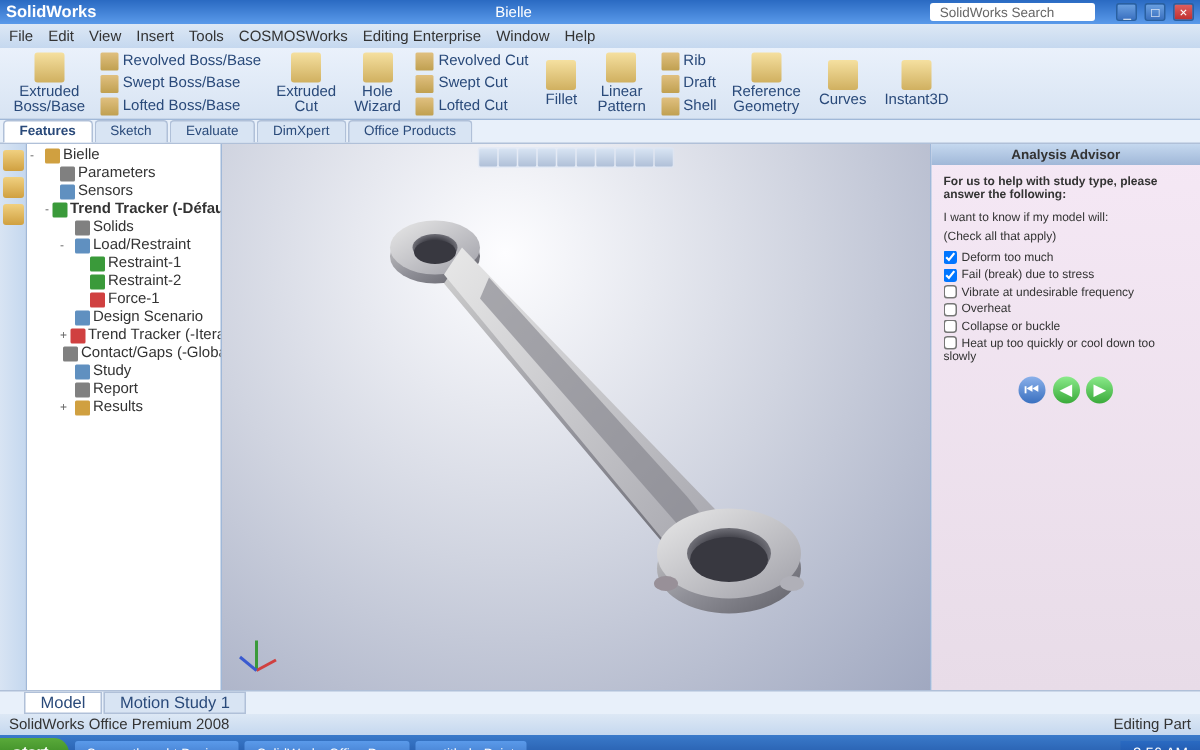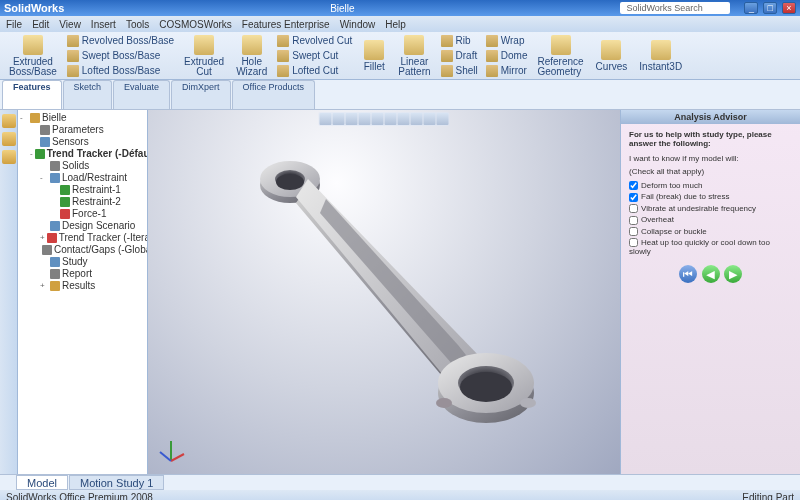--- a/index.html
+++ b/index.html
@@ -10,21 +10,21 @@
 .titlebar .search { background: #fff; color: #666; padding: 1px 6px; border-radius: 2px; font-size: 9px; width: 110px; }
 .titlebar .winbtns span { display: inline-block; width: 14px; height: 12px; background: linear-gradient(#6aa0e0,#3a70c0); margin-left: 2px; border: 1px solid #2a60a0; border-radius: 2px; color: #fff; text-align: center; line-height: 10px; font-size: 9px; }
 .menubar { height: 16px; background: linear-gradient(#dde8f5, #c5d8ef); display: flex; align-items: center; padding: 0 6px; gap: 10px; color: #333; font-size: 9px; }
 .menubar span { cursor: default; }
 .ribbon { height: 48px; background: linear-gradient(#eaf1fb, #d8e4f3); border-bottom: 1px solid #a0b8d8; display: flex; align-items: center; padding: 2px 4px; gap: 2px; }
 .rbtn { display: flex; flex-direction: column; align-items: center; padding: 2px 4px; border: 1px solid transparent; border-radius: 3px; font-size: 8px; color: #2a4a7a; line-height: 1; gap: 2px; min-width: 34px; }
 .rbtn .ic { width: 20px; height: 20px; background: linear-gradient(#f5e0a0,#d0b060); border-radius: 2px; display: flex; align-items: center; justify-content: center; font-size: 11px; }
 .rsmall { display: flex; flex-direction: column; gap: 1px; }
 .rsmall div { display: flex; align-items: center; gap: 3px; font-size: 8px; color: #2a4a7a; padding: 1px 3px; text-align: right; }
 .rsmall .ic2 { width: 12px; height: 12px; background: linear-gradient(#e0c080,#c0a050); border-radius: 1px; }
-.tabstrip { height: 30px; background: #e8f0fa; border-bottom: 1px solid #b0c0d8; display: flex; padding-left: 2px; }
+.tabstrip { height: 16px; background: #e8f0fa; border-bottom: 1px solid #b0c0d8; display: flex; padding-left: 2px; }
 .tabstrip .tab { padding: 1px 10px; font-size: 9px; color: #2a4a7a; border: 1px solid #b0c0d8; border-bottom: none; background: #d8e4f3; margin-right: 1px; border-radius: 3px 3px 0 0; }
 .tabstrip .tab.active { background: #fff; font-weight: bold; }
 .work { display: flex; height: 364px; }
 .side { width: 18px; background: linear-gradient(90deg,#d8e4f3,#c5d8ef); border-right: 1px solid #a0b8d8; display: flex; flex-direction: column; align-items: center; padding-top: 4px; gap: 4px; }
 .side div { width: 14px; height: 14px; background: linear-gradient(#f0d080,#d0a040); border-radius: 2px; }
 .tree { width: 130px; background: #fff; border-right: 1px solid #a0b8d8; overflow: hidden; font-size: 9px; color: #333; padding: 2px; }
 .tree .tline { display: flex; align-items: center; gap: 2px; padding: 0 0 1px 0; white-space: nowrap; }
 .tree .ind1 { padding-left: 10px; }
 .tree .ind2 { padding-left: 20px; }
 .tree .ind3 { padding-left: 30px; }
@@ -68,21 +68,21 @@
   </div>
 </div>
 
 <div class="menubar" id="menubar">
     <span>File</span>
     <span>Edit</span>
     <span>View</span>
     <span>Insert</span>
     <span>Tools</span>
     <span>COSMOSWorks</span>
-    <span>Features Enterprise</span>
+    <span>Editing Enterprise</span>
     <span>Window</span>
     <span>Help</span>
   </div>
 
 <div class="ribbon" id="ribbon">
     <div class="rbtn">
       <div class="ic"></div>
       <span style="white-space: pre; text-align: center;">Extruded
 Boss/Base</span>
     </div>
@@ -140,37 +140,23 @@
       </div>
       <div>
         <span class="ic2"></span>
         <span>Draft</span>
       </div>
       <div>
         <span class="ic2"></span>
         <span>Shell</span>
       </div>
     </div>
-    <div class="rsmall">
-      <div>
-        <span class="ic2"></span>
-        <span>Wrap</span>
-      </div>
-      <div>
-        <span class="ic2"></span>
-        <span>Dome</span>
-      </div>
-      <div>
-        <span class="ic2"></span>
-        <span>Mirror</span>
-      </div>
-    </div>
-    <div class="rbtn">
-      <div class="ic"></div>
-      <span style="white-space: pre; ">Reference
+    <div class="rbtn">
+      <div class="ic"></div>
+      <span style="white-space: pre; text-align: center;">Reference
 Geometry</span>
     </div>
     <div class="rbtn">
       <div class="ic"></div>
       <span style="white-space: pre; text-align: center;">Curves</span>
     </div>
     <div class="rbtn">
       <div class="ic"></div>
       <span style="white-space: pre; text-align: center;">Instant3D</span>
     </div>

